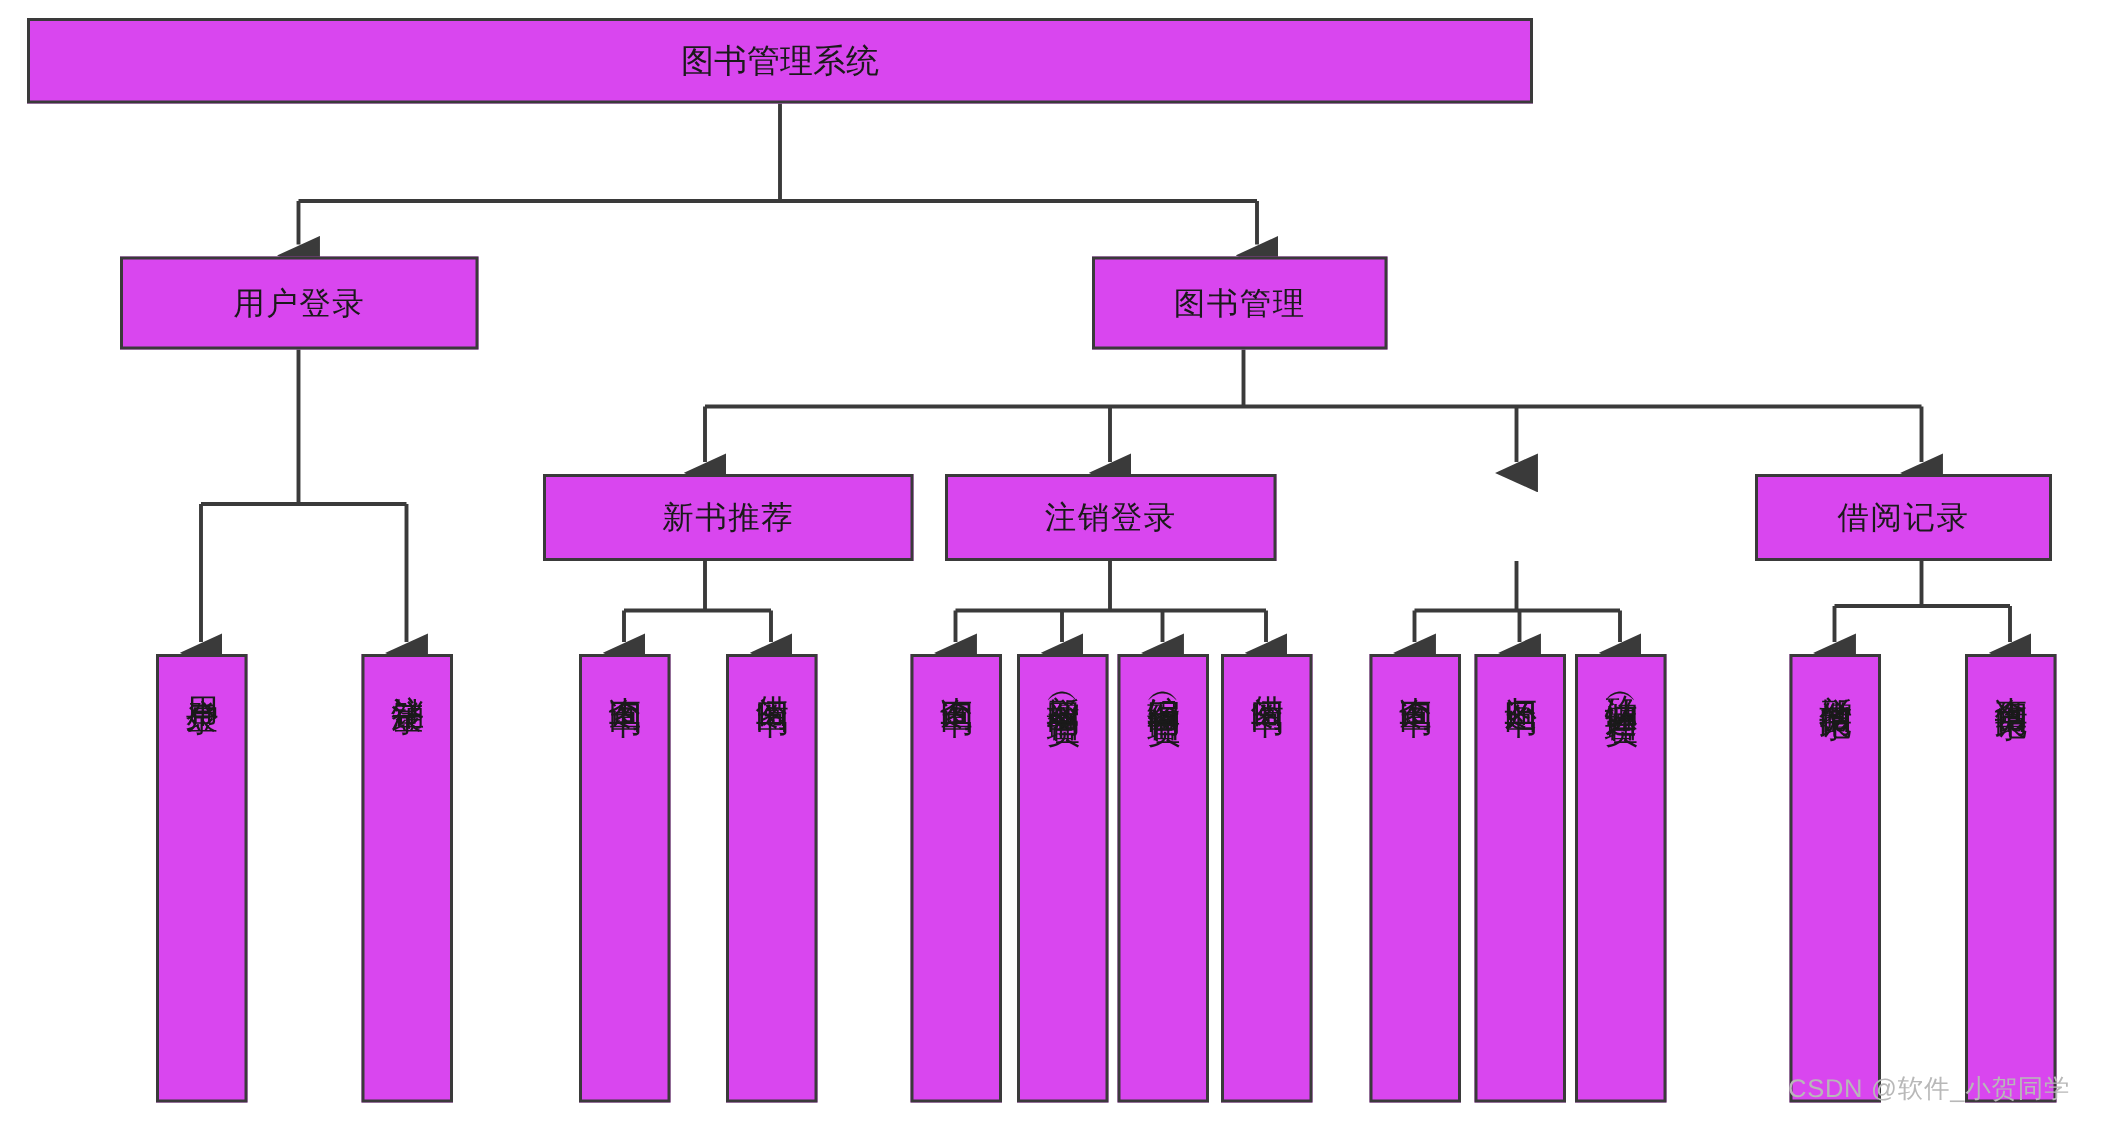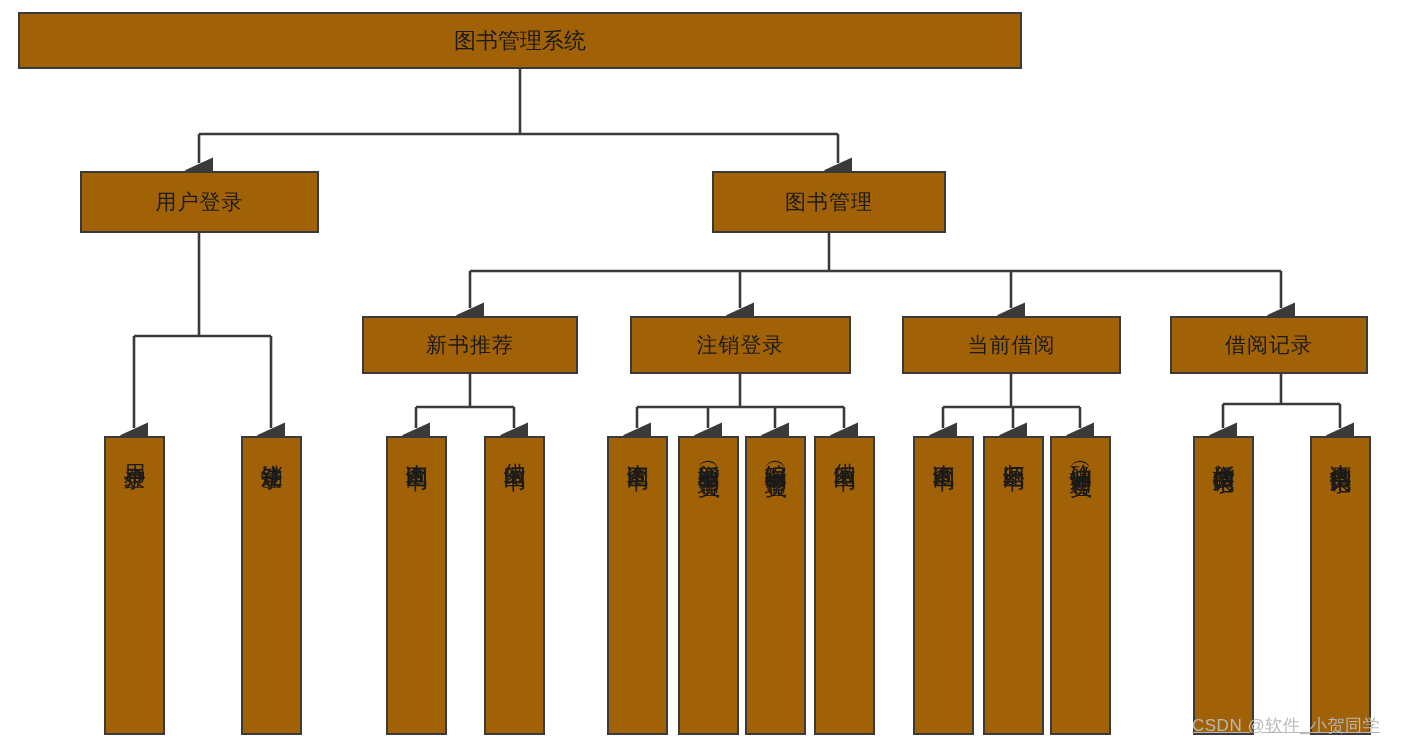--- a/index.html
+++ b/index.html
@@ -22,21 +22,21 @@
     position: absolute;
     left: 0;
     top: 0;
     width: 1405px;
     height: 747px;
     pointer-events: none;
   }
   .node {
     position: absolute;
     box-sizing: border-box;
-    background: #a16207;
+    background: #d946ef;
     border: 2px solid #3a3a3a;
     display: flex;
     align-items: center;
     justify-content: center;
     color: #1a1a1a;
   }
   .node.h {
     font-size: 21px;
     letter-spacing: 1px;
   }
@@ -58,21 +58,20 @@
     display: block;
   }
   .watermark {
     position: absolute;
     left: 1192px;
     top: 714px;
     font-size: 17px;
     color: #b8b8b8;
     white-space: nowrap;
     letter-spacing: 0.5px;
-    text-decoration: underline;
   }
 </style>
 </head>
 <body>
 
 <div id="canvas">
 
   <svg class="connectors" viewBox="0 0 1405 747" xmlns="http://www.w3.org/2000/svg">
     <defs>
       <marker id="arrow" markerWidth="10" markerHeight="11" refX="2.2" refY="5.5" orient="auto" markerUnits="strokeWidth">
@@ -123,32 +122,29 @@
     </g>
   </svg>
 
   <div class="node root" style="left:18px; top:12px; width:1004px; height:57px;">
     <span>图书管理系统</span>
   </div>
 
   <div class="node h" style="left:80px; top:171px; width:239px; height:62px;">
     <span>用户登录</span>
   </div>
-  <div class="node h" style="left:712px; top:171px; width:234px; height:62px;">
+  <div class="node h" style="left:728px; top:171px; width:197px; height:62px;">
     <span>图书管理</span>
   </div>
 
-  <div class="node h" style="left:362px; top:316px; width:216px; height:58px;">
+  <div class="node h" style="left:362px; top:316px; width:247px; height:58px;">
     <span>新书推荐</span>
   </div>
   <div class="node h" style="left:630px; top:316px; width:221px; height:58px;">
     <span>注销登录</span>
-  </div>
-  <div class="node h" style="left:902px; top:316px; width:219px; height:58px;">
-    <span>当前借阅</span>
   </div>
   <div class="node h" style="left:1170px; top:316px; width:198px; height:58px;">
     <span>借阅记录</span>
   </div>
 
   <div class="node v" style="left:104px; top:436px; width:61px; height:299px;">
     <span class="vtext">用户登录</span>
   </div>
   <div class="node v" style="left:241px; top:436px; width:61px; height:299px;">
     <span class="vtext">注销登录</span>

